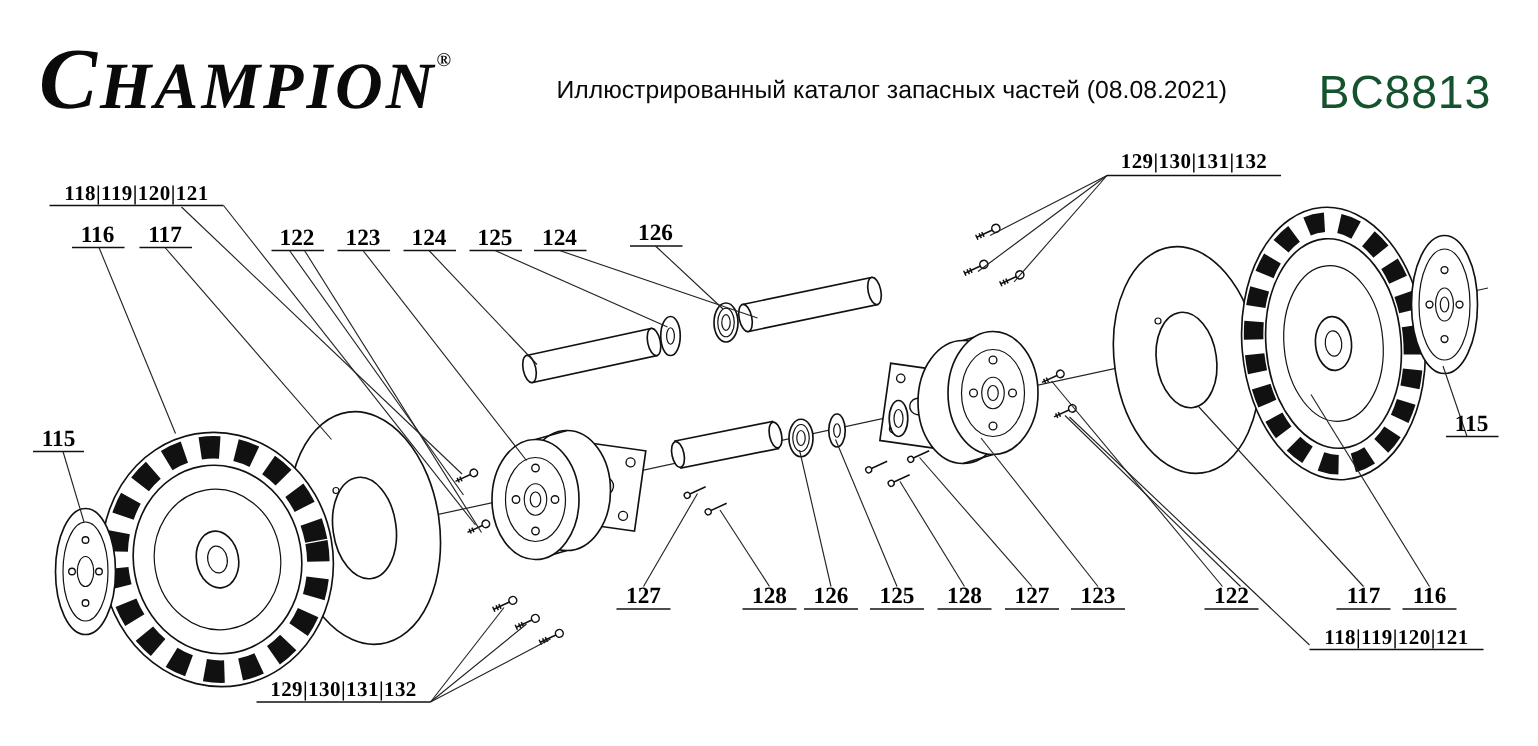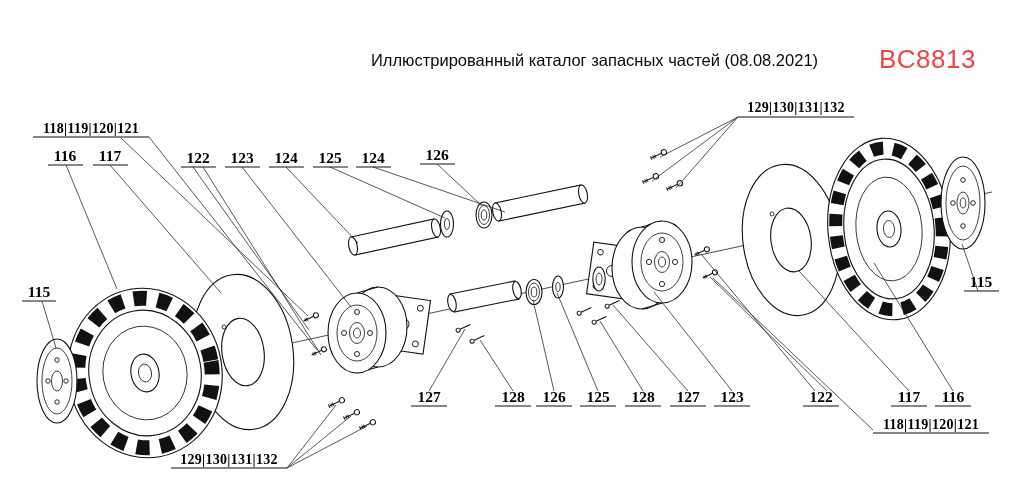--- a/index.html
+++ b/index.html
@@ -4,21 +4,21 @@
 <style>
   html,body{margin:0;padding:0;background:#fff;}
   .page{position:relative;width:1025px;height:497px;background:#fff;overflow:hidden;
         font-family:"Liberation Sans",sans-serif;color:#000;}
   .hdr-logo{position:absolute;left:26px;top:10px;font-family:"Liberation Serif",serif;
         font-style:italic;font-weight:bold;font-size:44px;letter-spacing:2px;line-height:60px;
         color:#0a0a0a;}
   .hdr-logo::first-letter{font-size:58px;}
   .hdr-logo .reg{font-size:13px;font-style:normal;vertical-align:28px;letter-spacing:0;}
   .hdr-subtitle{position:absolute;left:371px;top:51px;font-size:16.5px;color:#0a0a0a;}
-  .hdr-model{position:absolute;left:879px;top:44px;font-size:26px;letter-spacing:0.5px;color:#ef4444;}
+  .hdr-model{position:absolute;left:879px;top:44px;font-size:31px;letter-spacing:0.5px;color:#14532d;}
   svg{position:absolute;left:0;top:0;}
   .axis{stroke:#222;stroke-width:0.8;}
   .ln{stroke:#111;stroke-width:1.1;fill:none;}
   .ln-thin{stroke:#111;stroke-width:0.8;fill:none;}
   .wf{fill:#fff;stroke:#111;stroke-width:1.1;}
   .wf-thin{fill:#fff;stroke:#111;stroke-width:0.8;}
   .hole{fill:#fff;stroke:#111;stroke-width:0.9;}
   .lug{fill:none;stroke:#111;stroke-width:15;}
   .lug2{fill:none;stroke:#111;stroke-width:13;}
   .leader line{stroke:#222;stroke-width:0.75;}
@@ -28,20 +28,21 @@
   .pin line{stroke:#111;stroke-width:1;}
   .pin circle{fill:#fff;stroke:#111;stroke-width:0.9;}
   .bolt line{stroke:#111;stroke-width:1;}
   .bolt circle{fill:#fff;stroke:#111;stroke-width:1;}
 </style>
 </head>
 <body>
 
 <div class="page">
 
+  <div class="hdr-logo"><span>CHAMPION</span><span class="reg">®</span></div>
   <div class="hdr-subtitle">Иллюстрированный каталог запасных частей (08.08.2021)</div>
   <div class="hdr-model">BC8813</div>
 
   <svg width="1025" height="497" viewBox="0 0 1025 497">
 
     <g>
       <line class="axis" x1="46" y1="396" x2="992" y2="192"></line>
     </g>
 
     <g>

